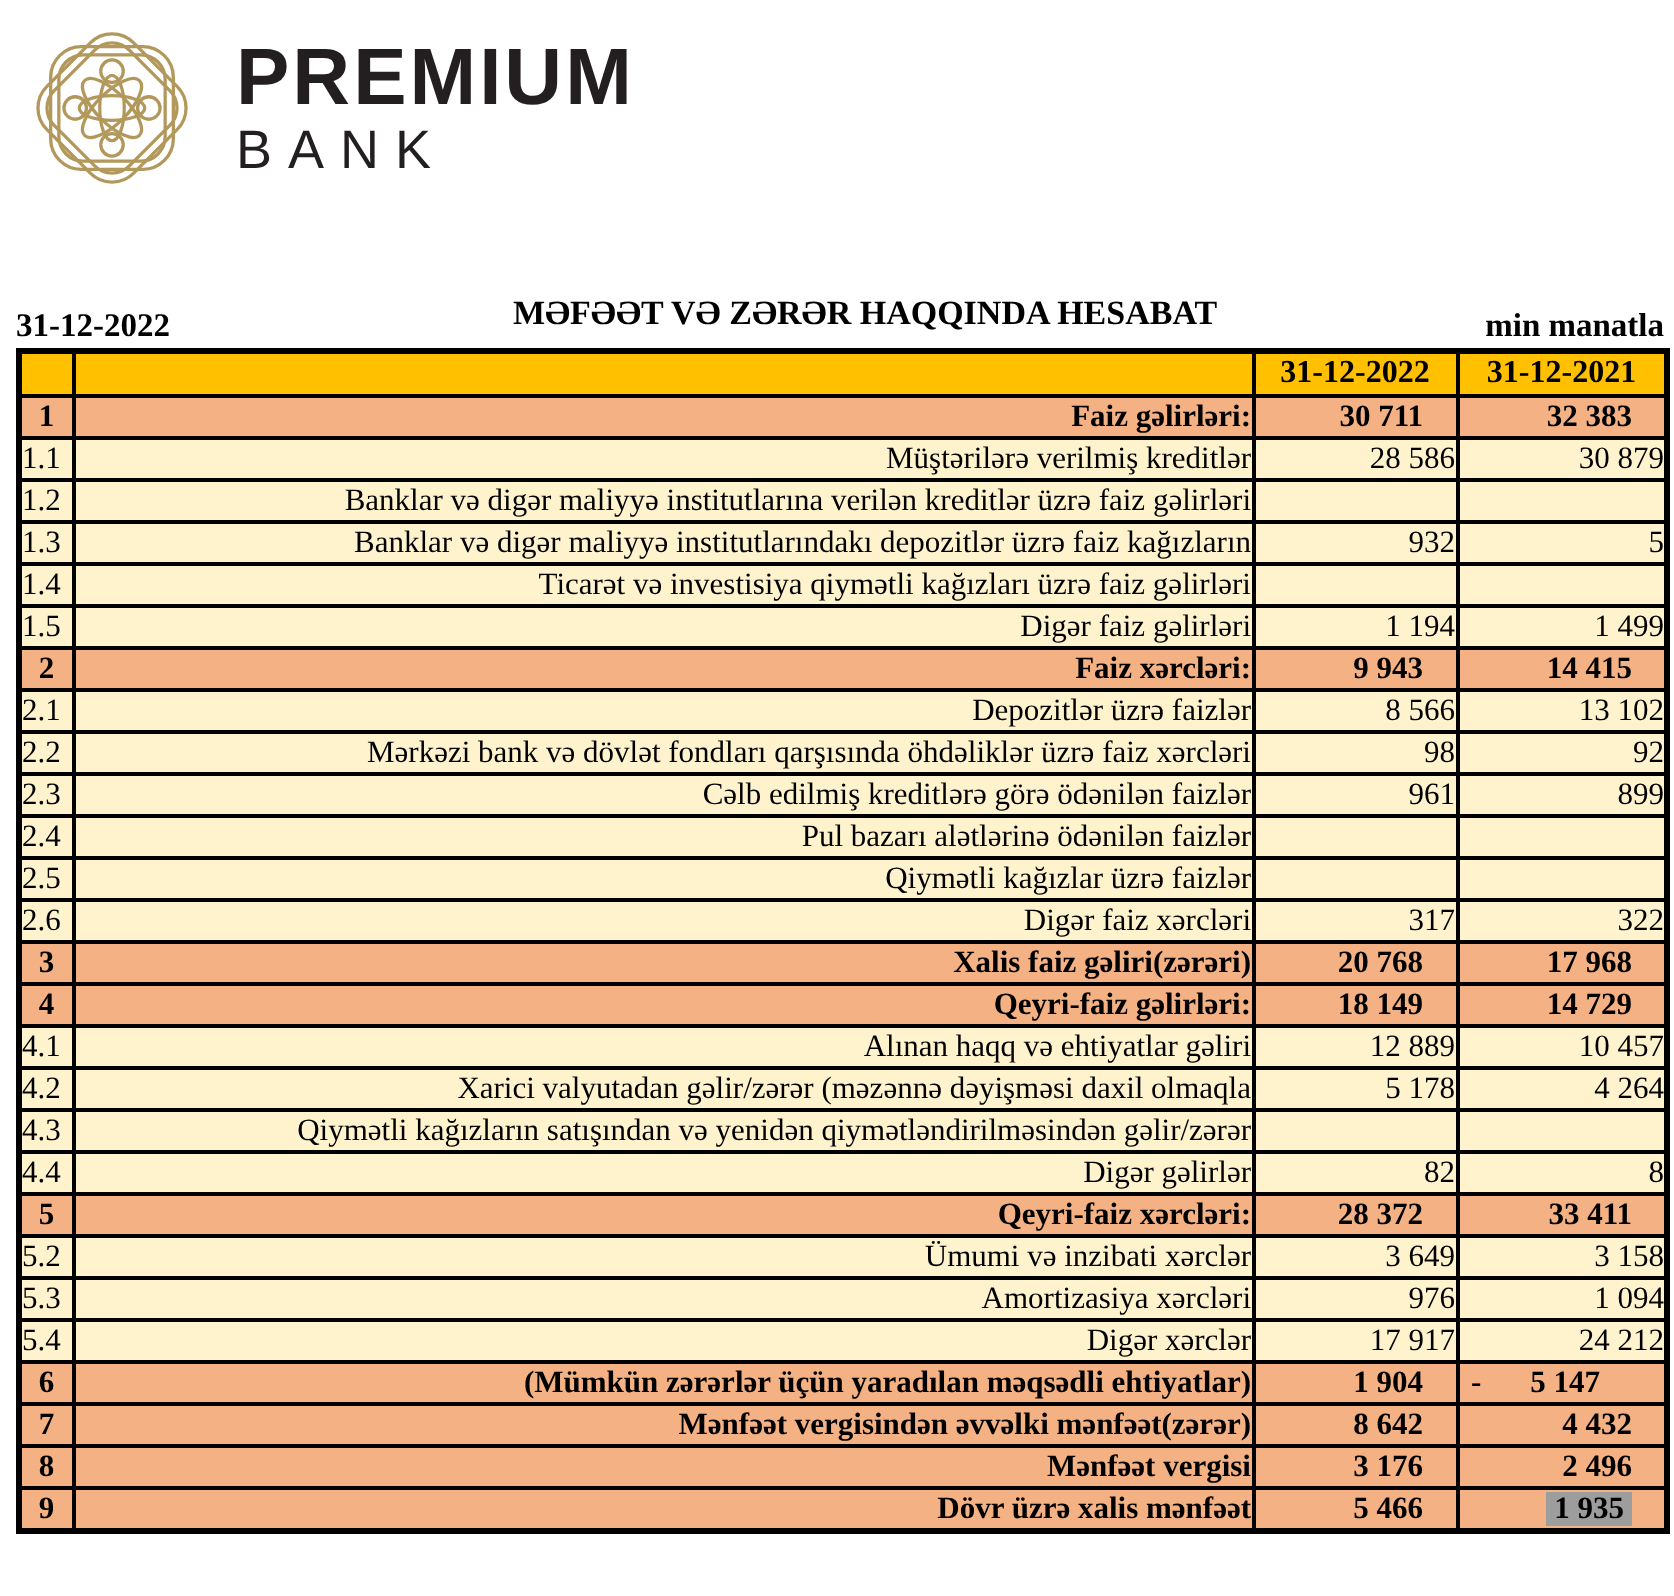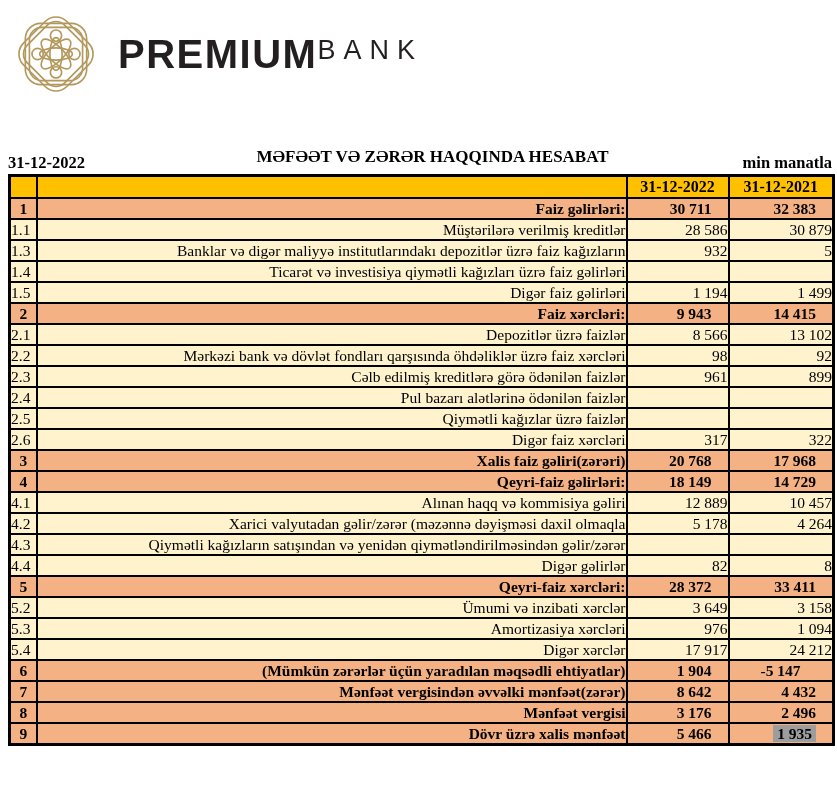--- a/index.html
+++ b/index.html
@@ -20,21 +20,21 @@
     overflow:hidden;
   }
   .page{position:absolute;inset:0;}
 
   
   .logo-row{
     position:absolute;top:8px;left:10px;
     display:flex;align-items:center;gap:16px;
   }
   .emblem{width:92px;height:92px;display:block;}
-  .logo-text{display:flex;justify-content:center;}
+  .logo-text{display:flex;flex-direction:column;justify-content:center;}
   .logo-brand{
     font-family:"Liberation Sans","DejaVu Sans",sans-serif;
     font-weight:700;font-size:40px;line-height:1;
     letter-spacing:1.5px;color:var(--logo-text);
   }
   .logo-sub{
     font-family:"Liberation Sans","DejaVu Sans",sans-serif;
     font-weight:400;font-size:27px;line-height:1;
     letter-spacing:8px;color:var(--logo-text);margin-top:3px;
   }
@@ -71,21 +71,21 @@
     text-align:center;font-weight:bold;font-size:16px;
   }
   tbody td{height:19px;}
   tr.section td{background:var(--section-bg);font-weight:bold;}
   tr.detail  td{background:var(--detail-bg);font-weight:normal;}
 
   td.no{text-align:center;}
   tr.detail td.no{text-align:left;padding-right:2px;}
   td.label{text-align:right;padding-left:3px;}
   td.val{text-align:right;padding-right:9px;}
-  tr.section td.val{padding-right:16px;padding-left:25px;}
+  tr.section td.val{padding-right:16px;}
 
   td.val .negwrap{
     display:flex;justify-content:space-between;align-items:center;
     padding:0 0 0 6px;
   }
   .hl{
     background:var(--highlight-bg);
     padding:0 4px;
     text-align:center;
   }
@@ -151,20 +151,26 @@
           <td class="val">30 711</td>
           <td class="val">32 383</td>
         </tr>
         <tr class="detail">
           <td class="no">1.1</td>
           <td class="label">Müştərilərə verilmiş kreditlər</td>
           <td class="val">28 586</td>
           <td class="val">30 879</td>
         </tr>
         <tr class="detail">
+          <td class="no">1.2</td>
+          <td class="label">Banklar və digər maliyyə institutlarına verilən kreditlər üzrə faiz gəlirləri</td>
+          <td class="val"></td>
+          <td class="val"></td>
+        </tr>
+        <tr class="detail">
           <td class="no">1.3</td>
           <td class="label">Banklar və digər maliyyə institutlarındakı depozitlər üzrə faiz kağızların</td>
           <td class="val">932</td>
           <td class="val">5</td>
         </tr>
         <tr class="detail">
           <td class="no">1.4</td>
           <td class="label">Ticarət və investisiya qiymətli kağızları üzrə faiz gəlirləri</td>
           <td class="val"></td>
           <td class="val"></td>
@@ -224,21 +230,21 @@
           <td class="val">17 968</td>
         </tr>
         <tr class="section">
           <td class="no">4</td>
           <td class="label">Qeyri-faiz gəlirləri:</td>
           <td class="val">18 149</td>
           <td class="val">14 729</td>
         </tr>
         <tr class="detail">
           <td class="no">4.1</td>
-          <td class="label">Alınan haqq və kommisiya gəliri</td>
+          <td class="label">Alınan haqq və ehtiyatlar gəliri</td>
           <td class="val">12 889</td>
           <td class="val">10 457</td>
         </tr>
         <tr class="detail">
           <td class="no">4.2</td>
           <td class="label">Xarici valyutadan gəlir/zərər (məzənnə dəyişməsi daxil olmaqla</td>
           <td class="val">5 178</td>
           <td class="val">4 264</td>
         </tr>
         <tr class="detail">

